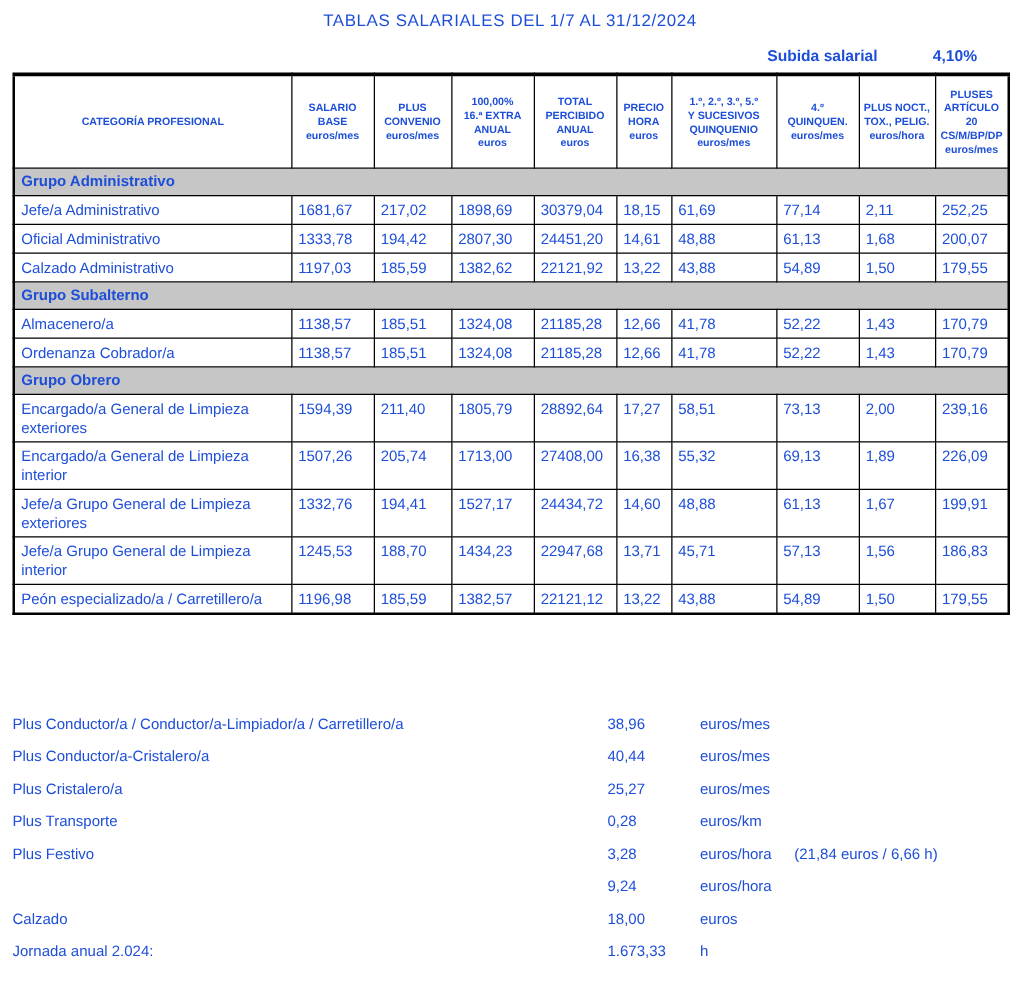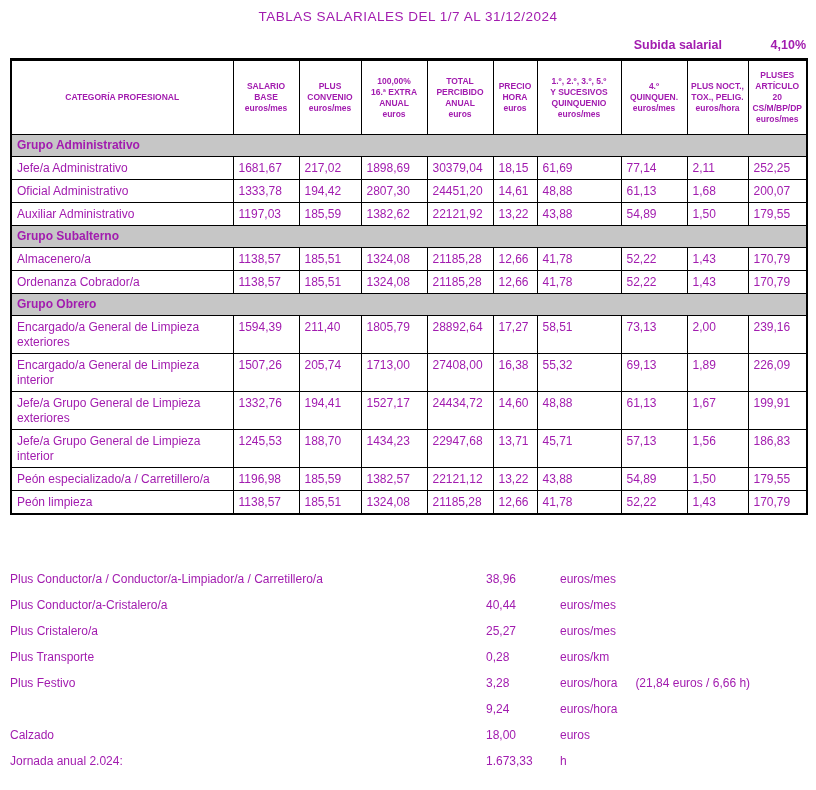--- a/index.html
+++ b/index.html
@@ -2,21 +2,21 @@
 <html><head>
 <meta charset="utf-8">
 <style>
   html, body { margin: 0; padding: 0; background: #ffffff; }
   .page {
     position: relative;
     width: 816px;
     height: 790px;
     background: #ffffff;
     font-family: "Liberation Sans", sans-serif;
-    color: #a21caf;
+    color: #1d4ed8;
     overflow: hidden;
   }
   .title {
     position: absolute;
     top: 9px;
     left: 0;
     width: 100%;
     text-align: center;
     font-size: 13.5px;
     letter-spacing: 0.5px;
@@ -29,21 +29,22 @@
     width: 796px;
     display: flex;
     justify-content: flex-end;
     align-items: baseline;
     font-weight: bold;
     font-size: 12.5px;
   }
   .subida-val {
     display: inline-block;
     width: 84px;
-    text-align: right;
+    text-align: center;
+    margin-left: 20px;
   }
   table.salary {
     position: absolute;
     top: 58px;
     left: 10px;
     width: 796px;
     border-collapse: collapse;
     table-layout: fixed;
     border: 2px solid #000;
     border-top: 3px solid #000;
@@ -210,21 +211,21 @@
           <td class="num">194,42</td>
           <td class="num">2807,30</td>
           <td class="num">24451,20</td>
           <td class="num">14,61</td>
           <td class="num">48,88</td>
           <td class="num">61,13</td>
           <td class="num">1,68</td>
           <td class="num">200,07</td>
         </tr>
         <tr>
-          <td class="cat">Auxiliar Administrativo</td>
+          <td class="cat">Calzado Administrativo</td>
           <td class="num">1197,03</td>
           <td class="num">185,59</td>
           <td class="num">1382,62</td>
           <td class="num">22121,92</td>
           <td class="num">13,22</td>
           <td class="num">43,88</td>
           <td class="num">54,89</td>
           <td class="num">1,50</td>
           <td class="num">179,55</td>
         </tr>
@@ -311,32 +312,20 @@
           <td class="num">1196,98</td>
           <td class="num">185,59</td>
           <td class="num">1382,57</td>
           <td class="num">22121,12</td>
           <td class="num">13,22</td>
           <td class="num">43,88</td>
           <td class="num">54,89</td>
           <td class="num">1,50</td>
           <td class="num">179,55</td>
         </tr>
-        <tr>
-          <td class="cat">Peón limpieza</td>
-          <td class="num">1138,57</td>
-          <td class="num">185,51</td>
-          <td class="num">1324,08</td>
-          <td class="num">21185,28</td>
-          <td class="num">12,66</td>
-          <td class="num">41,78</td>
-          <td class="num">52,22</td>
-          <td class="num">1,43</td>
-          <td class="num">170,79</td>
-        </tr>
       </tbody>
   </table>
 
   <div class="pluses">
       <div class="plus-line">
         <div class="plus-label"><span>Plus </span><b>Conductor/a / Conductor/a-Limpiador/a / Carretillero/a</b></div>
         <div class="plus-value"><span class="plus-amt">38,96</span><span class="plus-unit">euros/mes</span></div>
       </div>
       <div class="plus-line">
         <div class="plus-label"><span>Plus </span><b>Conductor/a-Cristalero/a</b></div>

